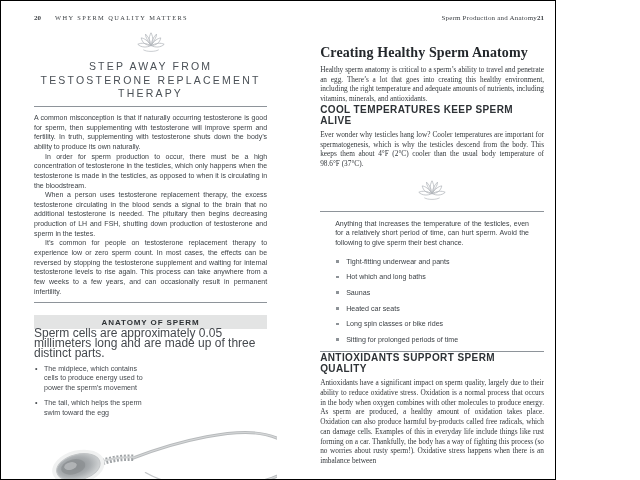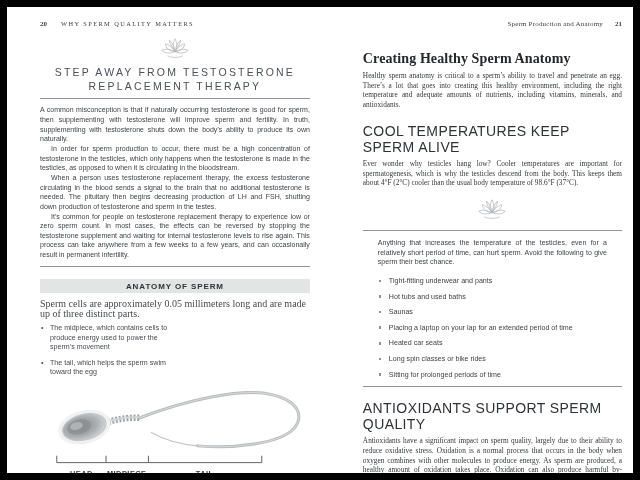--- a/index.html
+++ b/index.html
@@ -1,64 +1,64 @@
 <!DOCTYPE html>
 <html><head>
 <meta charset="utf-8">
 <style>
   * { margin:0; padding:0; box-sizing:border-box; }
   html,body { background:#fff; }
   body { width:640px; height:480px; font-family:"Liberation Sans", sans-serif; }
-  .spread { width:640px; height:480px; display:flex; background:#fff; border:7px solid #000000; overflow:hidden; }
+  .spread { width:556px; height:480px; display:flex; background:#fff; border:1px solid #000000; overflow:hidden; }
   .page { width:320px; height:100%; position:relative; overflow:hidden; }
   .page-left  { padding:13px 10px 0 33px; }
   .page-right { padding:13px 11px 0 43px; }
 
   
   .running-head { display:flex; align-items:baseline; font-family:"Liberation Serif", serif; color:#3b3f43; }
   .running-head .folio { font-weight:bold; font-size:7px; }
   .rh-caps { font-size:6.4px; letter-spacing:1.4px; margin-left:14px; }
   .running-head.right { justify-content:flex-end; }
   .rh-title { font-size:7px; letter-spacing:.2px; }
-  .running-head.right .folio { margin-left:12px; }
+  .running-head.right .folio { }
 
   
   .lotus-wrap { text-align:center; }
   .lotus { display:inline-block; }
 
   
   .feature-title { font-size:10.5px; letter-spacing:2.2px; text-align:center; color:#4a5056;
                    line-height:1.3; margin-top:1px; font-weight:400; }
   .rule { border:0; border-top:1px solid #8e949a; height:0; }
 
   .trt-box { margin-top:9px; }
   .trt-box .rule.top { margin:5px 0 6px; }
   .trt-box .rule.bottom { margin-top:6px; }
   .body-sans p { font-size:7px; line-height:9.65px; color:#3d4247; text-align:justify; }
   .body-sans p + p { text-indent:11px; }
 
   
   .bar-heading { margin-top:12px; background:#e3e4e4; color:#2e3236; text-align:center;
                  font-weight:bold; font-size:8px; letter-spacing:.9px; padding:3px 0 2px; }
-  .anatomy-intro { margin-top:6px; font-size:10px; line-height:9.8px; color:#45494e;font-family:Liberation Serif, serif; }
+  .anatomy-intro { font-size:12px; line-height:9.8px; color:#45494e; }
   .two-col { display:flex; gap:16px; margin-top:6px; }
   .col { width:50%; }
   .dot-list { list-style:none; }
   .dot-list li { position:relative; padding-left:10px; font-size:7.1px; line-height:9.5px;
                  color:#45494e; margin-bottom:6px; }
   .dot-list li::before { content:"•"; position:absolute; left:1px; top:0; color:#4a4e52; }
 
   .diagram-wrap { margin-top:2px; }
 
   
   .main-title { font-family:"Liberation Serif", serif; font-weight:bold; font-size:14px;
                 color:#24282c; margin-top:23px; letter-spacing:.1px; }
   .serif-body { font-family:"Liberation Serif", serif; font-size:7.3px; line-height:9.7px;
                 color:#33373b; text-align:justify; margin-top:4px; }
-  .subhead { font-size:14px; font-weight:normal; letter-spacing:.4px; color:#2e3236; margin-top:13px; }
+  .subhead { font-size:10px; font-weight:bold; letter-spacing:.4px; color:#2e3236; margin-top:0; }
 
   .heat-box { margin-top:10px; }
   .heat-box .rule.top { margin:4px 0 0; }
   .heat-box .rule.bottom { margin-top:3px; }
   .heat-inner { padding:0 15px; }
   .heat-inner .box-intro { margin-top:7px; font-size:7px; line-height:9.7px; color:#3d4247; text-align:justify; }
   .sq-list { list-style:none; margin-top:10px; }
   .sq-list li { position:relative; padding-left:11px; font-size:7.1px; color:#3d4247;
                 margin-bottom:7.6px; line-height:8px; }
   .sq-list li::before { content:""; position:absolute; left:1px; top:2.5px; width:2.6px; height:2.6px;
@@ -177,23 +177,22 @@
           <path d="M20 17 C14 14 8.5 13.5 4.5 15.5 C8.5 19.5 15 19.5 20 17 Z"></path>
           <path d="M20 17 C26 14 31.5 13.5 35.5 15.5 C31.5 19.5 25 19.5 20 17 Z"></path>
           <path d="M11 22 C15 24.5 25 24.5 29 22" stroke-width="0.8"></path>
         </svg>
       </div>
       <hr class="rule top">
       <div class="heat-inner">
         <p class="box-intro">Anything that increases the temperature of the testicles, even for a relatively short period of time, can hurt sperm. Avoid the following to give sperm their best chance.</p>
         <ul class="sq-list">
           <li>Tight-fitting underwear and pants</li>
-          <li>Hot tubs and used baths</li>
+          <li>Hot which and long baths</li>
           <li>Saunas</li>
-          <li>Placing a laptop on your lap for an extended period of time</li>
           <li>Heated car seats</li>
           <li>Long spin classes or bike rides</li>
           <li>Sitting for prolonged periods of time</li>
         </ul>
       </div>
       <hr class="rule bottom">
     </div>
 
     <h3 class="subhead">ANTIOXIDANTS SUPPORT SPERM QUALITY</h3>
     <p class="serif-body">Antioxidants have a significant impact on sperm quality, largely due to their ability to reduce oxidative stress. Oxidation is a normal process that occurs in the body when oxygen combines with other molecules to produce energy. As sperm are produced, a healthy amount of oxidation takes place. Oxidation can also produce harmful by-products called free radicals, which can damage cells. Examples of this in everyday life include things like rust forming on a car. Thankfully, the body has a way of fighting this process (so no worries about rusty sperm!). Oxidative stress happens when there is an imbalance between</p>

